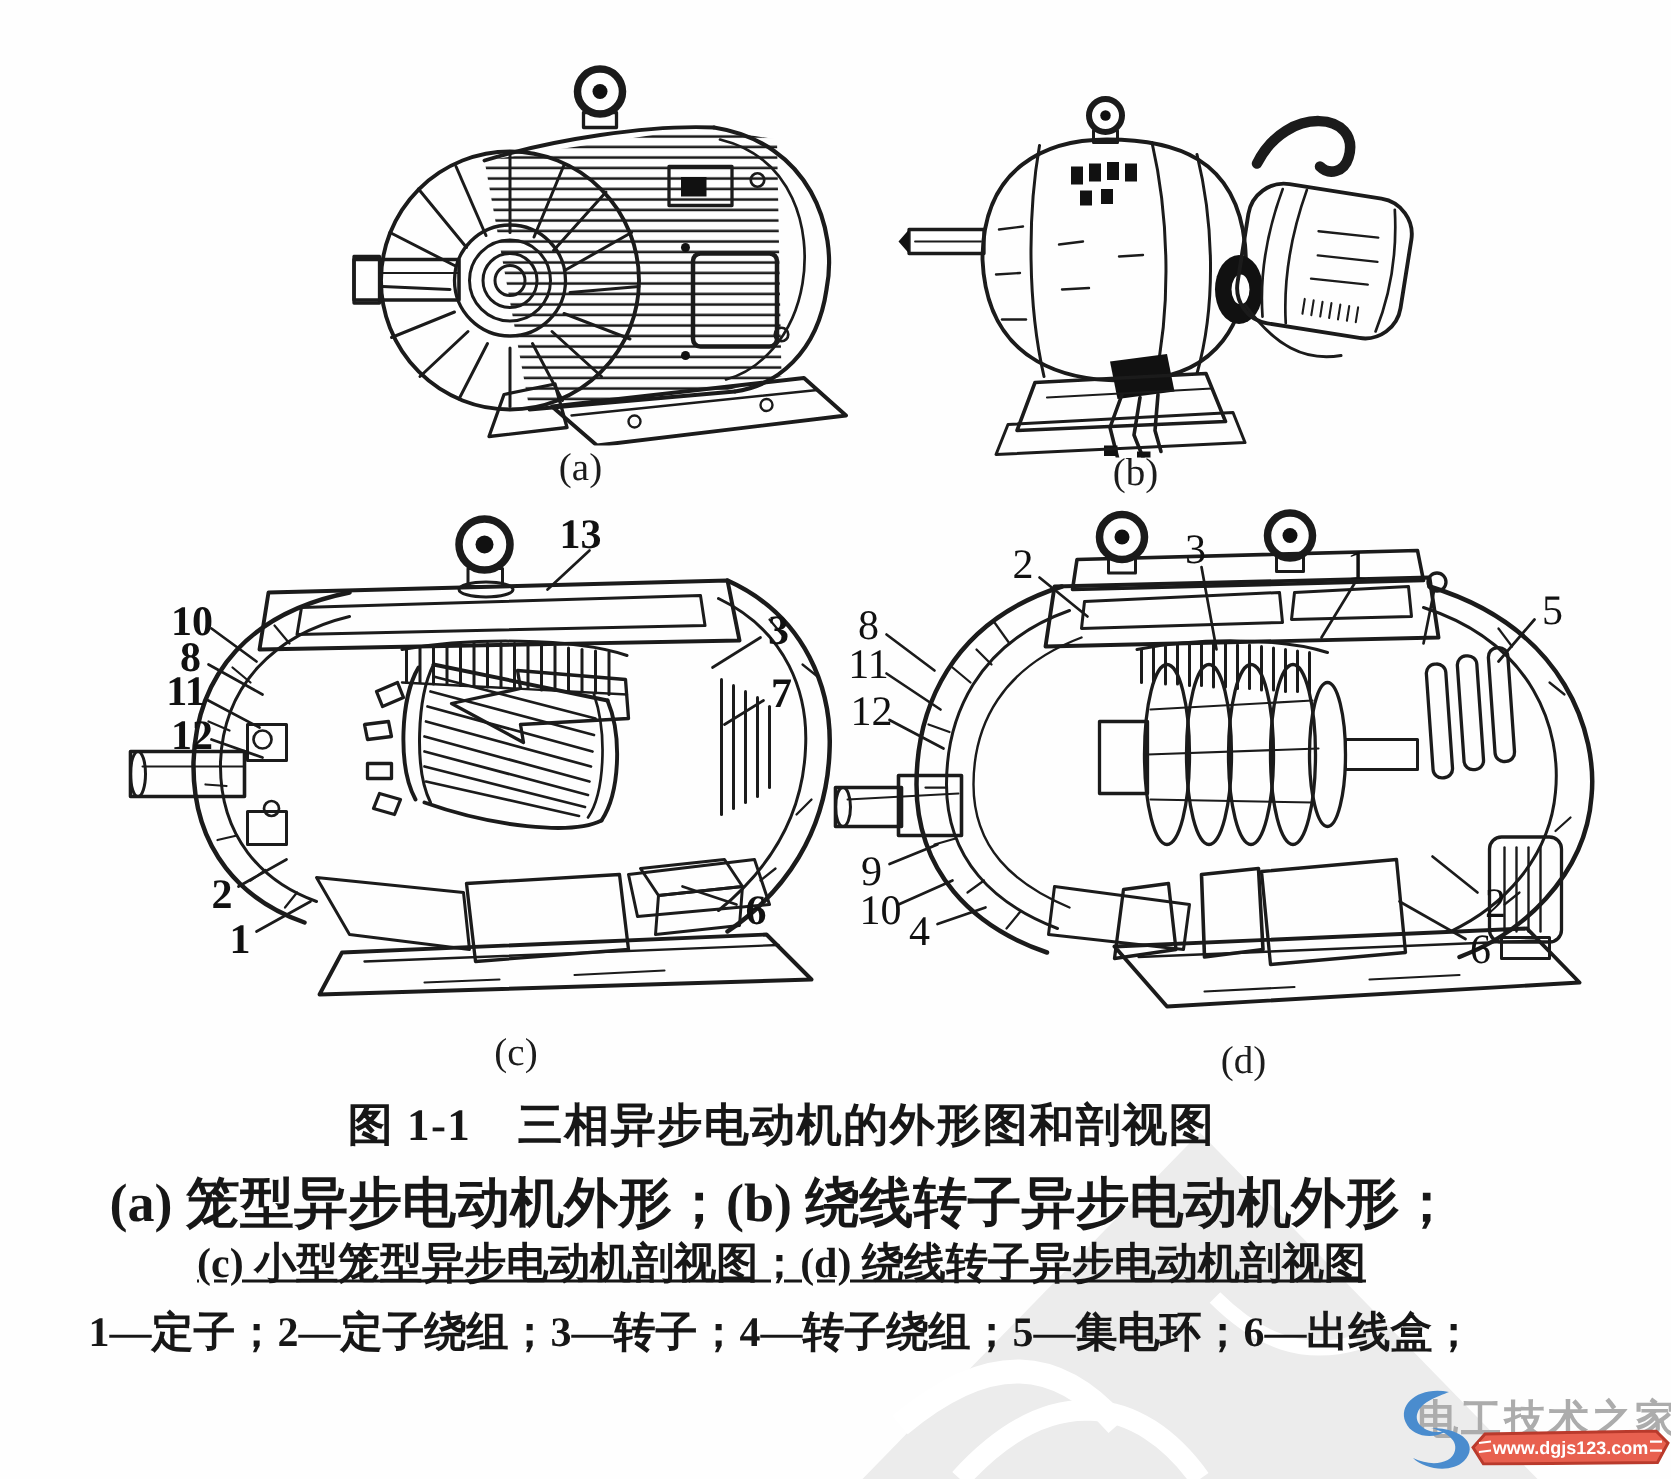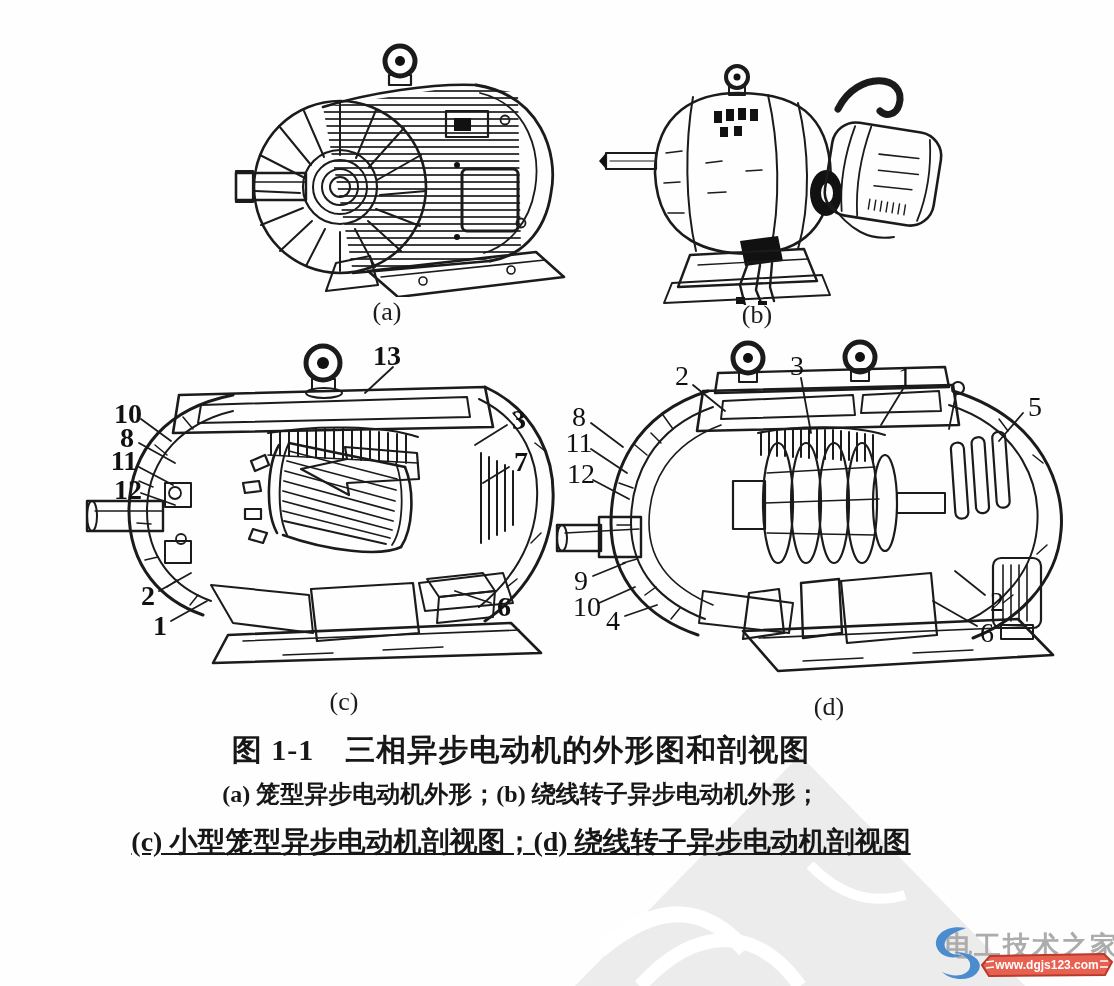--- a/index.html
+++ b/index.html
@@ -522,22 +522,23 @@
       <text class="callout" x="28" y="257">9</text>
       <text class="callout" x="34" y="283">10</text>
       <text class="callout" x="60" y="297">4</text>
       <text class="callout" x="444" y="278">2</text>
       <text class="callout" x="434" y="309">6</text>
     </svg>
   </div>
   <div class="panel-tag" style="left:829px;top:692px;">(d)</div>
 
   <div class="cap title" style="top:730px;font-size:30px;">图 1-1　三相异步电动机的外形图和剖视图</div>
-  <div class="cap" style="top:778px;font-size:24px;">(a) 笼型异步电动机外形；(b) 绕线转子异步电动机外形；</div>
+  <div class="cap" style="top:778px;font-size:36px;">(a) 笼型异步电动机外形；(b) 绕线转子异步电动机外形；</div>
   <div class="cap" style="top:823px;font-size:28px;text-decoration:underline;">(c) 小型笼型异步电动机剖视图；(d) 绕线转子异步电动机剖视图</div>
+  <div class="cap" style="top:869px;font-size:28px;">1—定子；2—定子绕组；3—转子；4—转子绕组；5—集电环；6—出线盒；</div>
 
   <div class="wm-corner-text" style="left:945px;top:928px;">电工技术之家</div>
   <svg class="wm-logo" style="left:928px;top:924px;" width="62" height="60" viewBox="0 0 62 60">
     <path d="M38,4 C18,0 4,12 9,24 C13,34 28,36 36,30 C25,33 14,26 17,18 C20,10 31,7 38,4 Z" fill="#4a8cce"></path>
     <path d="M26,28 C48,28 58,40 48,50 C40,58 22,56 14,48 C26,54 40,52 42,43 C44,35 34,30 26,28 Z" fill="#4a8cce"></path>
   </svg>
   <svg class="wm-ribbon" style="left:980px;top:953px;" width="134" height="24" viewBox="0 0 134 24">
     <polygon points="2,12 10,3 124,1 132,9 125,22 9,23" fill="#e8604f" stroke="#b93a2c" stroke-width="2"></polygon>
     <line x1="6" y1="9" x2="14" y2="8" stroke="#ffffff" stroke-width="1.5"></line>
     <line x1="6" y1="15" x2="14" y2="14" stroke="#ffffff" stroke-width="1.5"></line>

